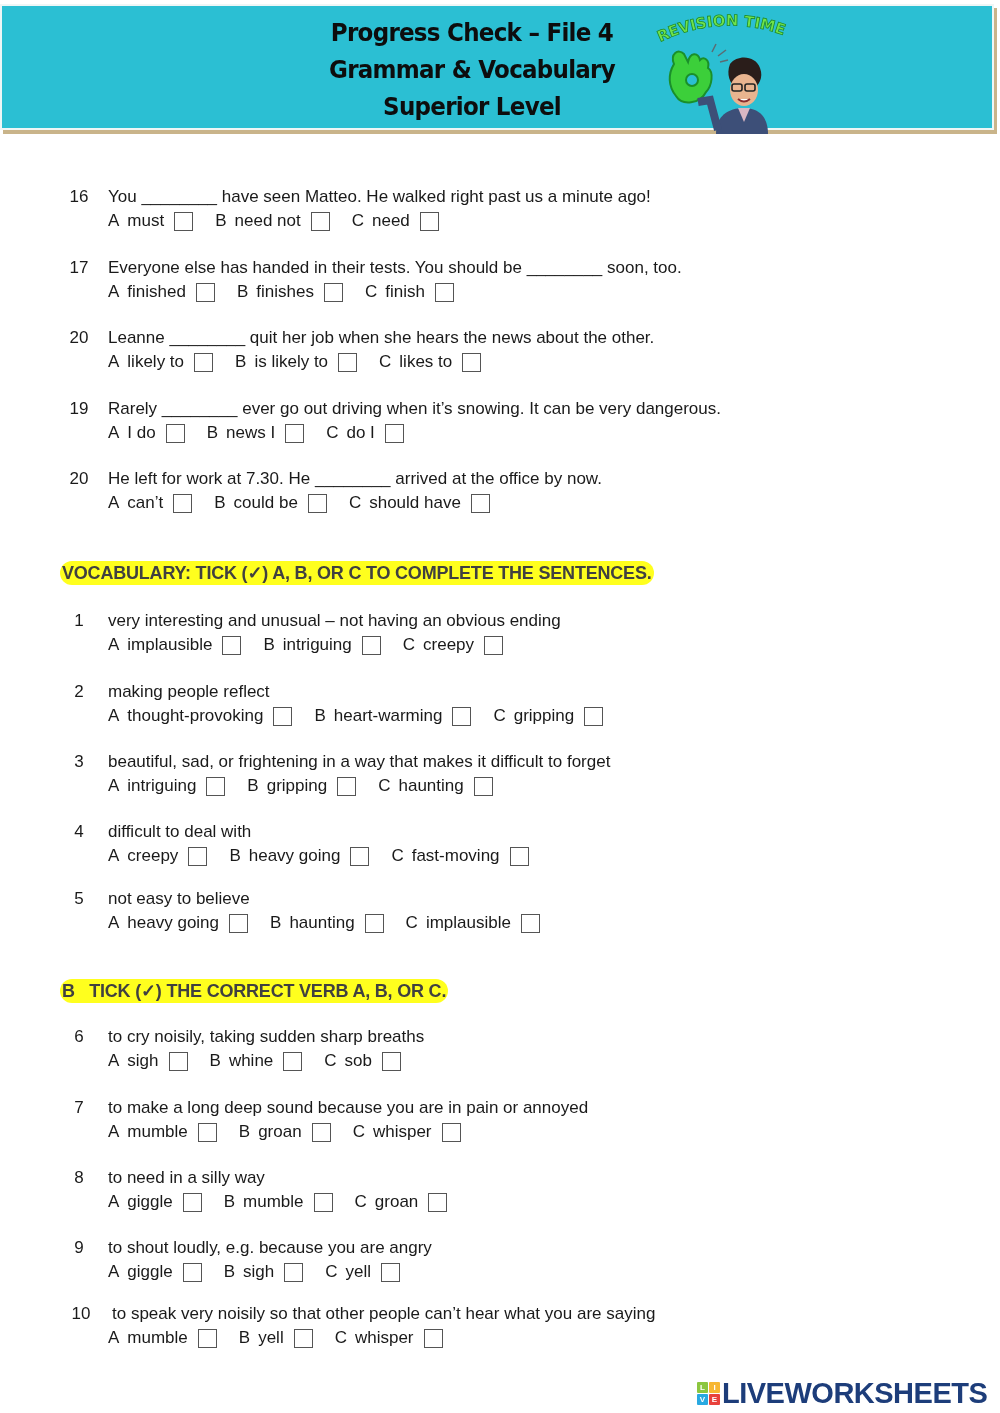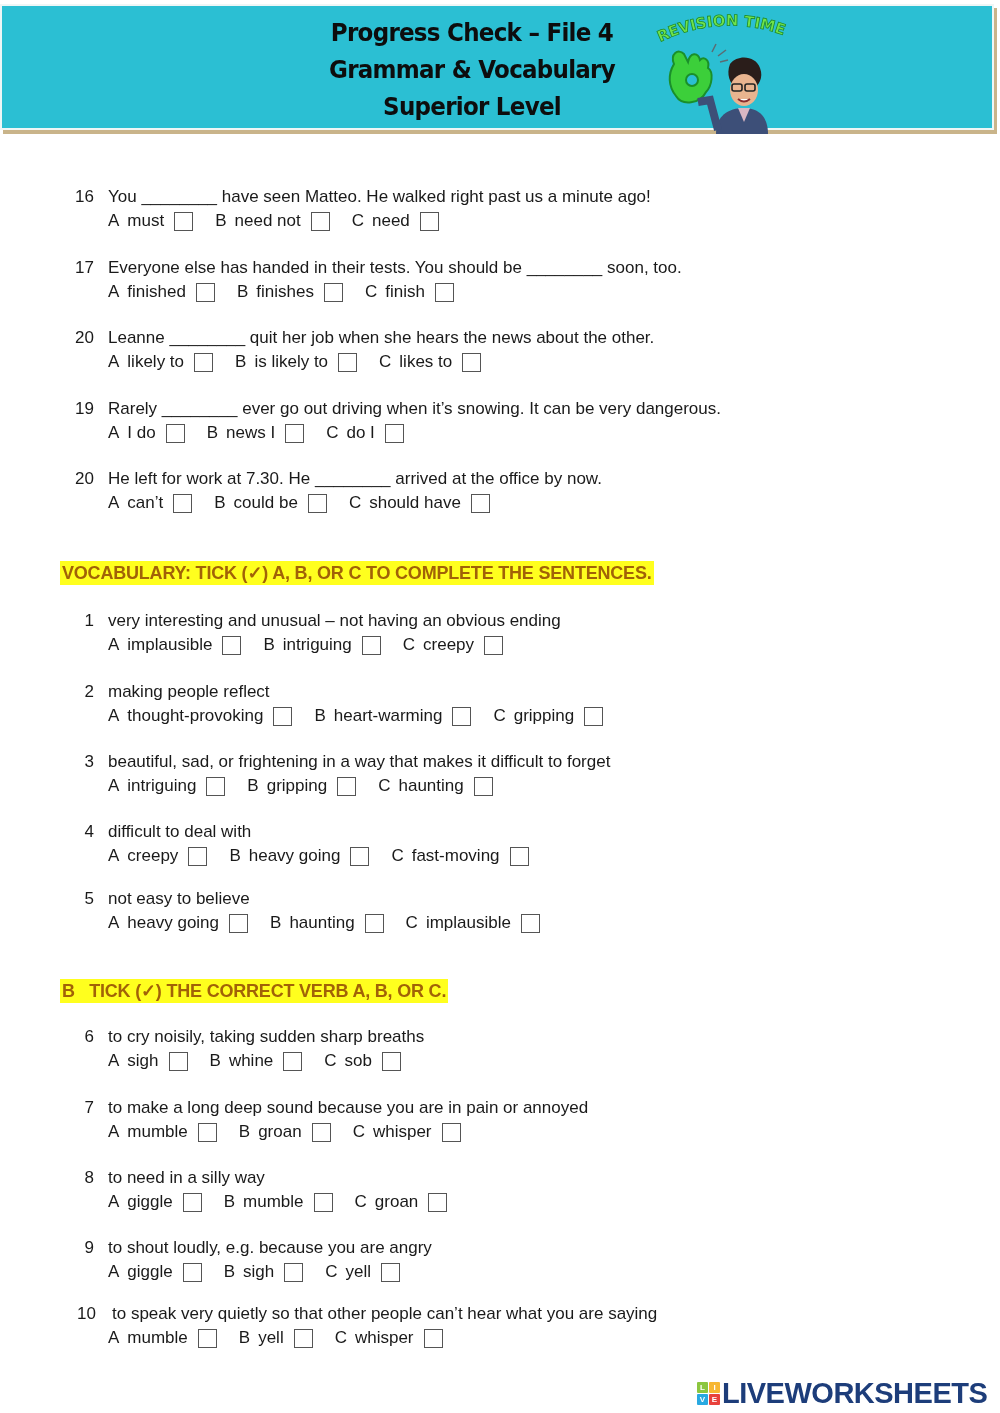--- a/index.html
+++ b/index.html
@@ -13,24 +13,24 @@
     box-shadow: 3px 4px 0 #c9b48a;
   }
   .banner-title {
     position: absolute; left: 270px; top: 8px; width: 400px; text-align: center;
     font-family: "DejaVu Sans", sans-serif; font-weight: bold; font-size: 25px; line-height: 37px;
     color: #0d0d0d; letter-spacing: -0.8px; transform: scaleX(0.92);
   }
   .mascot { position: absolute; left: 650px; top: 6px; width: 135px; height: 122px; }
   .section-heading {
     position: absolute; left: 60px; background: #ffff1e; font-weight: bold; font-size: 18px;
-    line-height: 24px; padding: 0 2px; color: #a16207; letter-spacing: -0.2px;
+    line-height: 24px; padding: 0 2px; color: #404040; letter-spacing: -0.2px; border-radius: 12px;
   }
   .item { position: absolute; left: 0; width: 1000px; font-size: 17px; line-height: 24px; }
-  .item .num { position: absolute; text-align: right; width: 30px; }
+  .item .num { position: absolute; text-align: center; width: 30px; }
   .item .stem { position: absolute; left: 108px; white-space: nowrap; }
   .item .opts { position: absolute; left: 108px; top: 24px; white-space: nowrap; display: flex; align-items: center; }
   .opt { display: inline-flex; align-items: center; margin-right: 22px; }
   .opt .letter { margin-right: 8px; }
   .box {
     display: inline-block; width: 19px; height: 19px; border: 1.5px solid #555; margin-left: 10px;
     box-sizing: border-box; background: #fff; cursor: pointer;
   }
   .logo { position: absolute; left: 697px; top: 1377px; display: flex; align-items: center; }
   .logo-tiles { display: grid; grid-template-columns: 11px 11px; grid-gap: 1px; margin-right: 2px; }
@@ -383,21 +383,21 @@
       <span class="opt">
           <span class="letter">C</span>
           <span>yell</span>
           <span class="box"></span>
         </span>
     </div>
   </div>
 
   <div class="item" style="top:1302px">
     <span class="num" style="left:66px">10</span>
-    <span class="stem" style="left:112px">to speak very quietly so that other people can’t hear what you are saying</span>
+    <span class="stem" style="left:112px">to speak very noisily so that other people can’t hear what you are saying</span>
     <div class="opts">
       <span class="opt">
           <span class="letter">A</span>
           <span>mumble</span>
           <span class="box"></span>
         </span>
       <span class="opt">
           <span class="letter">B</span>
           <span>yell</span>
           <span class="box"></span>

